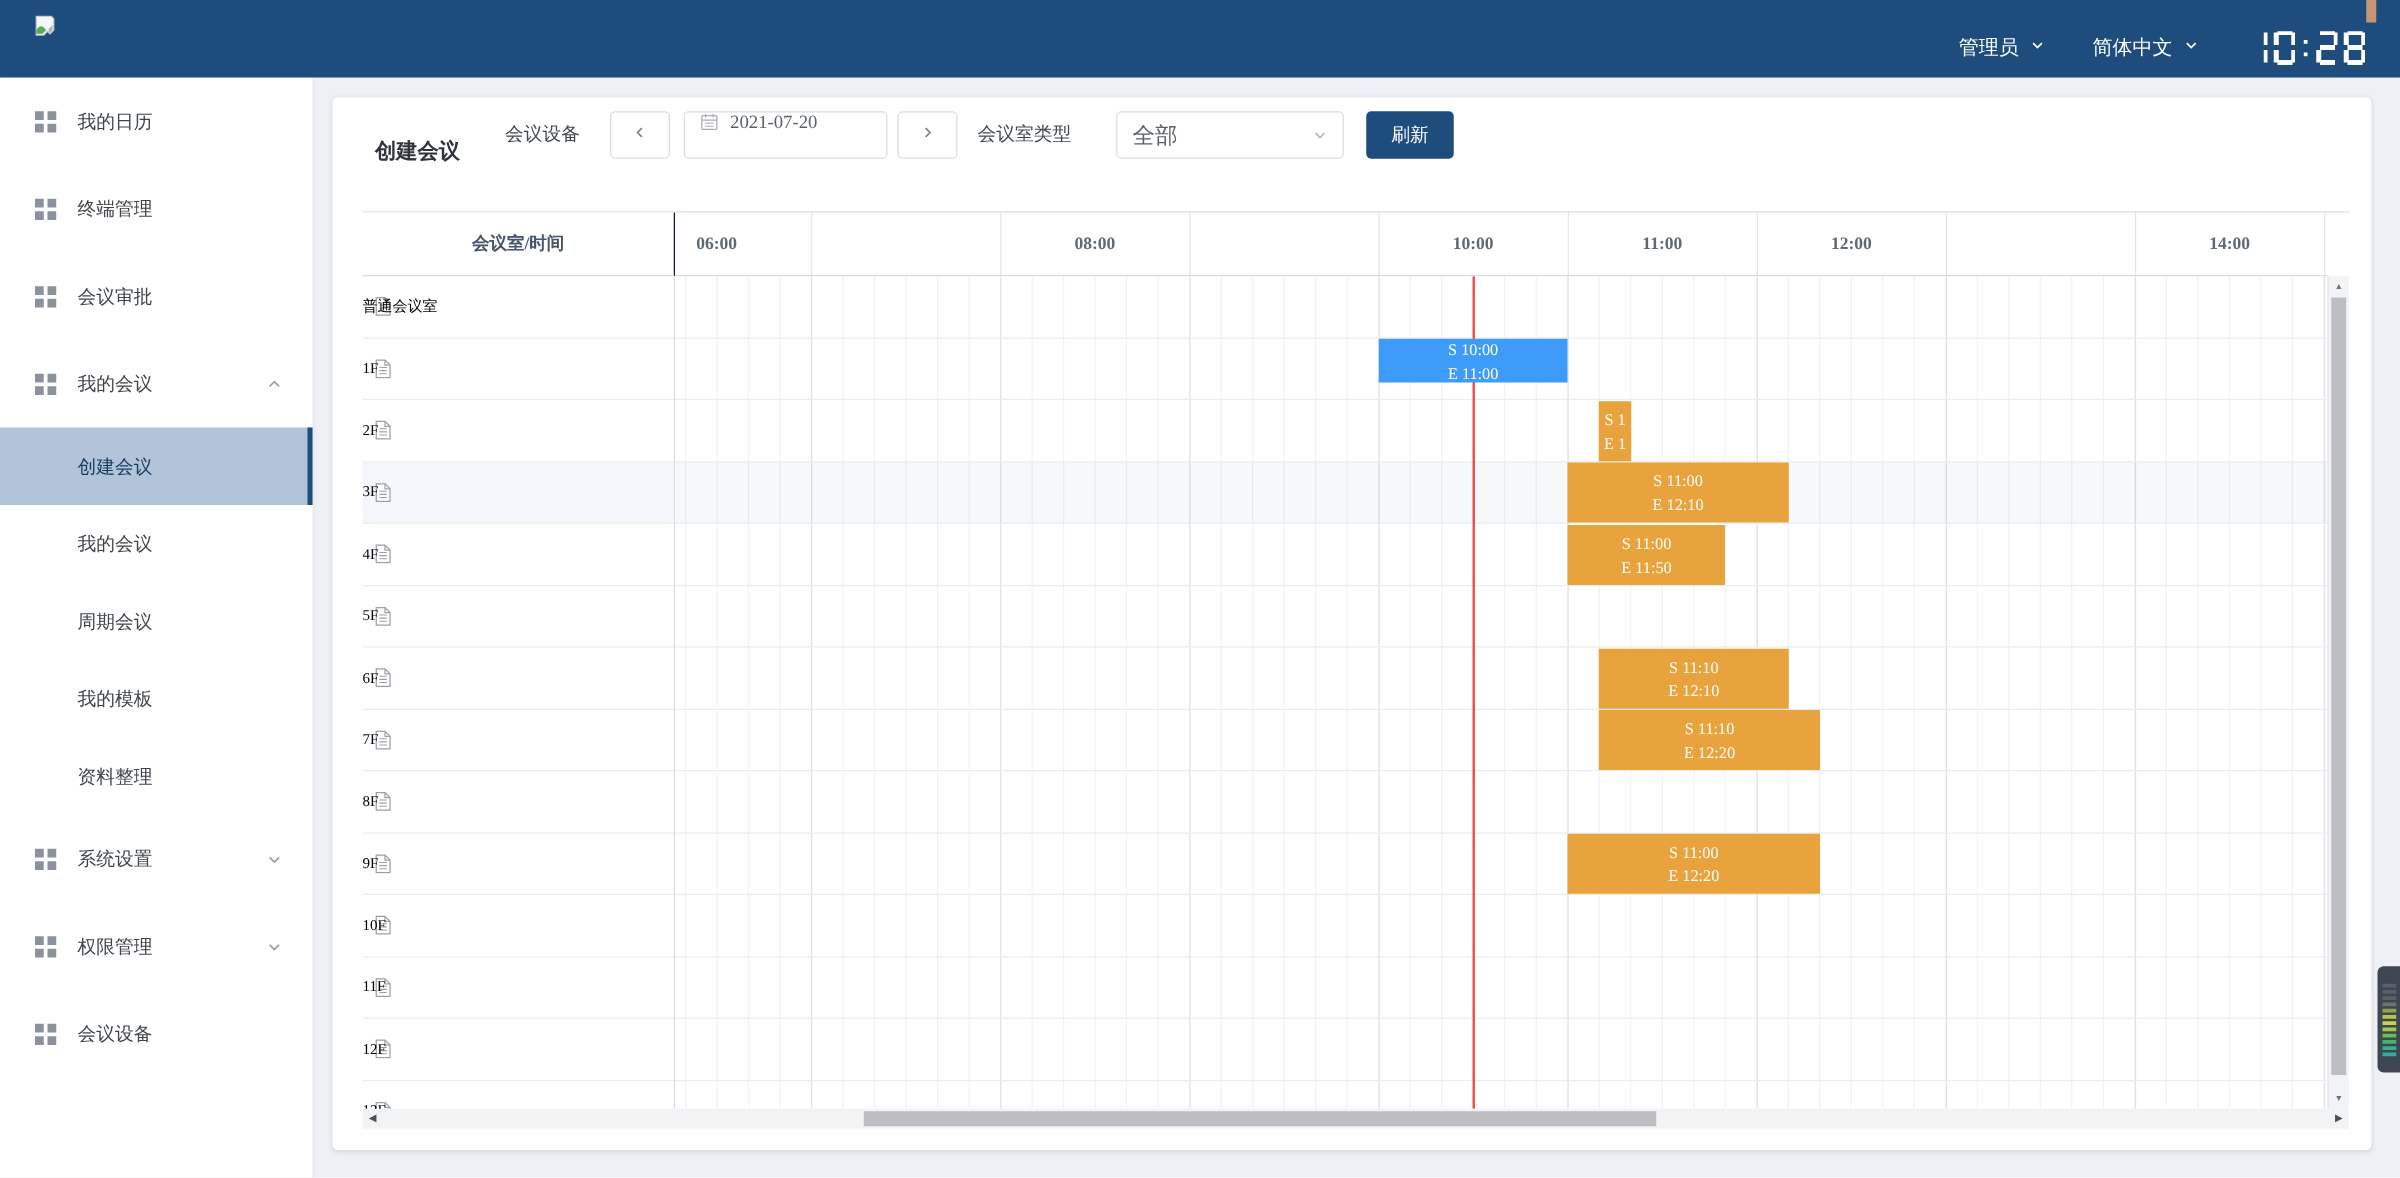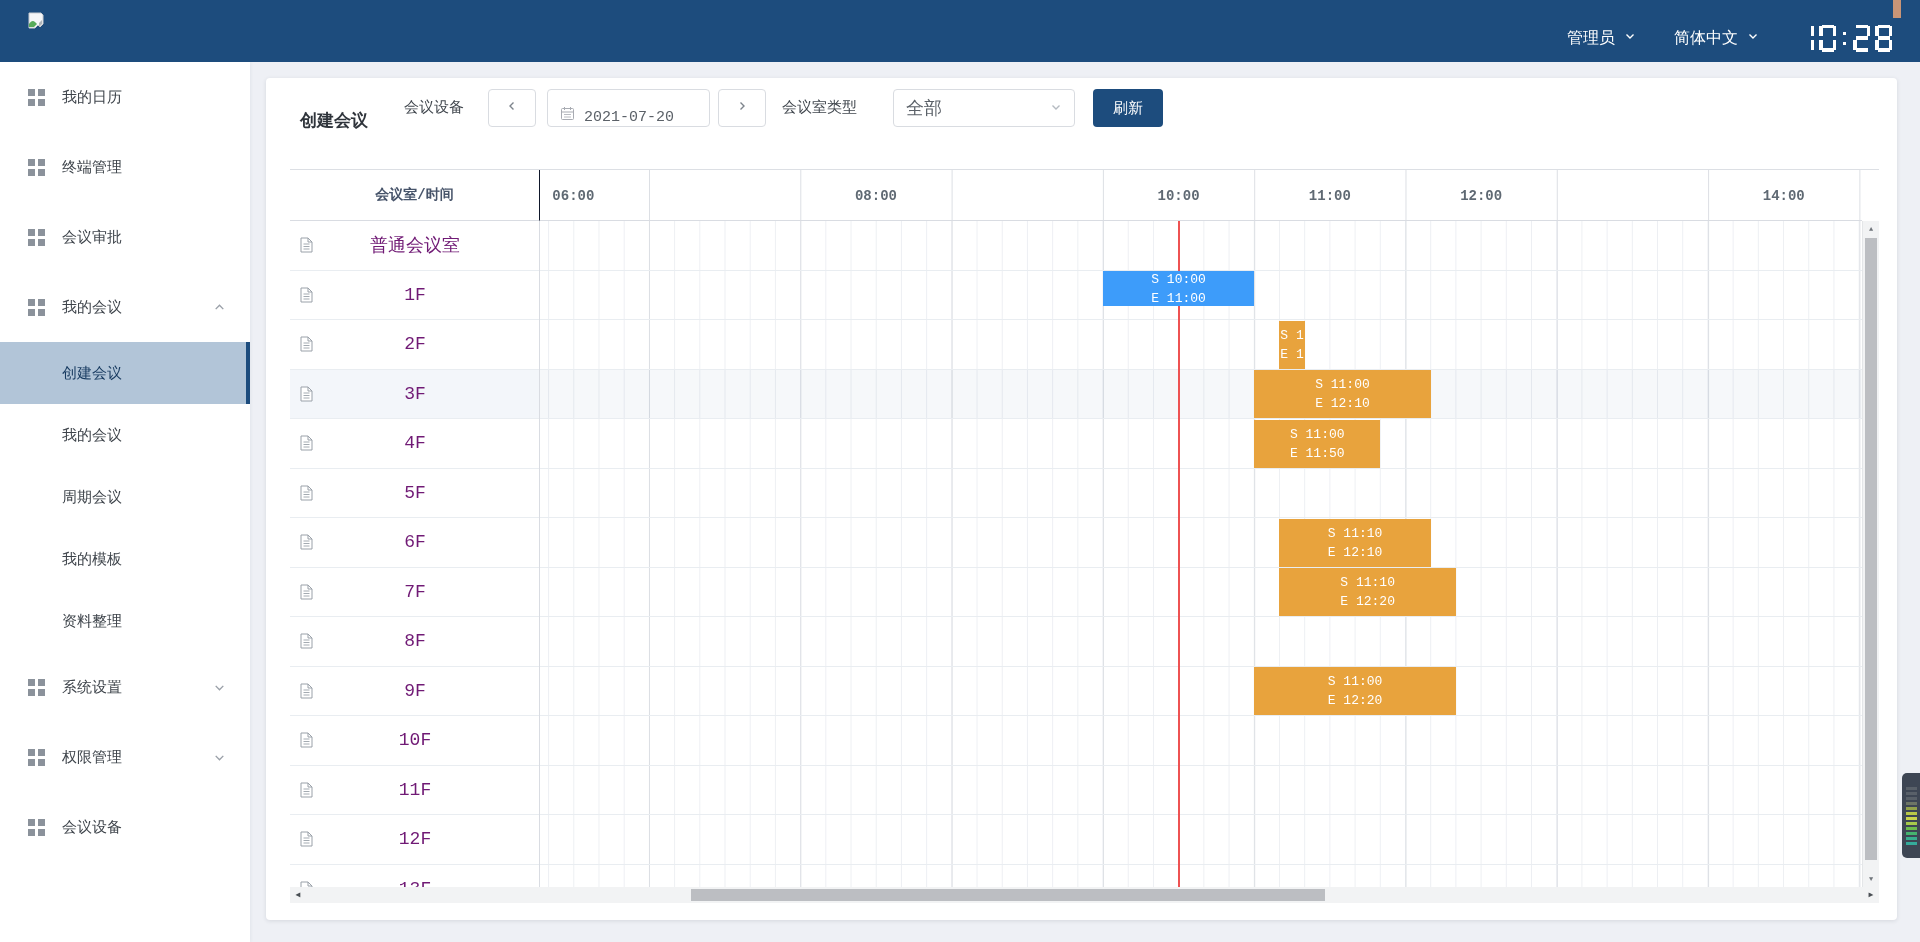--- a/index.html
+++ b/index.html
@@ -1,17 +1,17 @@
 <!DOCTYPE html>
 <html><head>
 <meta charset="utf-8">
 <style>
   html,body{margin:0;padding:0;}
   .page{position:relative;width:1920px;height:942px;background:#eef0f5;overflow:hidden;
-        font-family:Liberation Mono, monospace;-webkit-font-smoothing:antialiased;}
+        font-family:Liberation Serif, serif;-webkit-font-smoothing:antialiased;}
 
   
   .topbar{position:absolute;left:0;top:0;width:1920px;height:62px;background:#1d4c7d;z-index:20;}
   .logo{position:absolute;left:26px;top:11px;}
   .topbar-right{position:absolute;right:28px;top:0;height:62px;display:flex;align-items:center;
                 padding-top:14px;box-sizing:border-box;gap:38px;}
   .tb-item{display:flex;align-items:center;gap:9px;color:#fff;font-size:16px;cursor:pointer;}
   .clock{display:flex;align-items:center;gap:5px;}
   .seg-digit{position:relative;width:17px;height:27px;}
   .seg-colon{position:relative;width:7px;height:27px;}
@@ -37,21 +37,21 @@
         border-radius:4px;box-shadow:0 1px 4px rgba(30,40,60,.12);}
   .title{position:absolute;left:34px;top:17px;font-size:17px;color:#2f343b;font-weight:600;}
   .t-lbl{position:absolute;top:20px;font-size:15px;color:#41474e;}
   .lbl-date{left:138px;}
   .lbl-type{left:516px;}
   .tbtn{position:absolute;top:11px;height:38px;background:#fff;border:1px solid #d9dce1;border-radius:4px;
         display:flex;align-items:center;justify-content:center;cursor:pointer;box-sizing:border-box;}
   .btn-prev{left:222px;width:48px;}
   .btn-next{left:452px;width:48px;}
   .date-box{position:absolute;left:281px;top:11px;width:163px;height:38px;border:1px solid #d9dce1;
-            border-radius:4px;display:flex;align-items:flex-end;gap:9px;padding-left:12px;
+            border-radius:4px;display:flex;align-items:flex-start;gap:9px;padding-left:12px;
             box-sizing:border-box;color:#5b6168;font-size:15px;cursor:pointer;}
   .select-box{position:absolute;left:627px;top:11px;width:182px;height:38px;border:1px solid #d9dce1;
             border-radius:4px;display:flex;align-items:center;padding:0 12px;box-sizing:border-box;
             color:#5b6168;font-size:18px;cursor:pointer;}
   .select-box .sel-val{flex:1;}
   .btn-refresh{position:absolute;left:827px;top:11px;width:70px;height:38px;background:#1d4c7d;color:#fff;
             border:none;border-radius:4px;font-size:15px;cursor:pointer;font-family:inherit;}
 
   
   .table{position:absolute;left:24px;top:91px;width:1589px;height:733px;border-top:1px solid #dcdfe4;}
@@ -63,21 +63,21 @@
           background-image:linear-gradient(90deg,#dcdfe4 0 1px,transparent 1px);
           background-size:151.3px 100%;background-position:109px 0;}
   .th-label{position:absolute;top:0;height:51px;display:flex;align-items:center;justify-content:center;
           color:#5f6973;font-size:14px;font-weight:700;}
   .rooms-col{position:absolute;left:0;top:51px;width:250px;height:666px;overflow:hidden;background:#fff;
           border-right:1px solid #d9dce2;box-sizing:border-box;z-index:4;}
   .room-row{position:absolute;left:0;width:250px;height:49.5px;border-bottom:1px solid #e9edf1;
           box-sizing:border-box;display:flex;align-items:center;}
   .room-row.hl{background:#f3f6fa;}
   .doc-icon{margin-left:10px;flex:none;display:flex;}
-  .room-label{position:absolute;left:0;right:0;text-align:center;color:#701a75;font-size:18px;cursor:pointer;}
+  .room-label{position:absolute;left:0;right:0;text-align:left;color:#000000;font-size:12px;cursor:pointer;}
   .grid-area{position:absolute;left:250px;top:51px;width:1322px;height:666px;overflow:hidden;
           background-image:linear-gradient(90deg,#dcdfe4 0 1px,transparent 1px),
                            linear-gradient(90deg,#edeff3 0 1px,transparent 1px);
           background-size:151.3px 100%,25.2167px 100%;
           background-position:109px 0,8.1px 0;}
   .g-row{position:absolute;left:0;width:100%;height:49.5px;border-bottom:1px solid #e9edf1;box-sizing:border-box;}
   .g-row.hl{background:rgba(70,110,160,.05);}
   .now-line{position:absolute;top:0;width:2px;height:666px;background:#ee5252;z-index:2;}
   .block{position:absolute;display:flex;flex-direction:column;align-items:center;justify-content:center;
          color:#fff;font-size:13px;line-height:19px;overflow:hidden;z-index:3;cursor:pointer;

